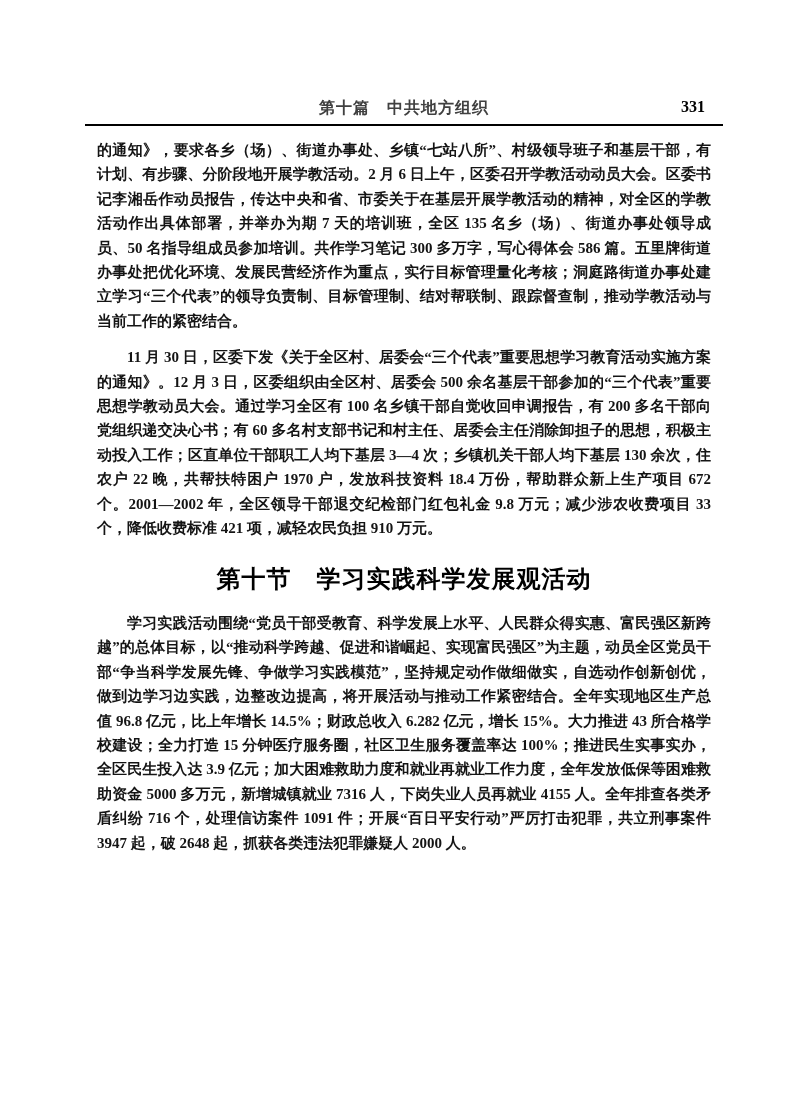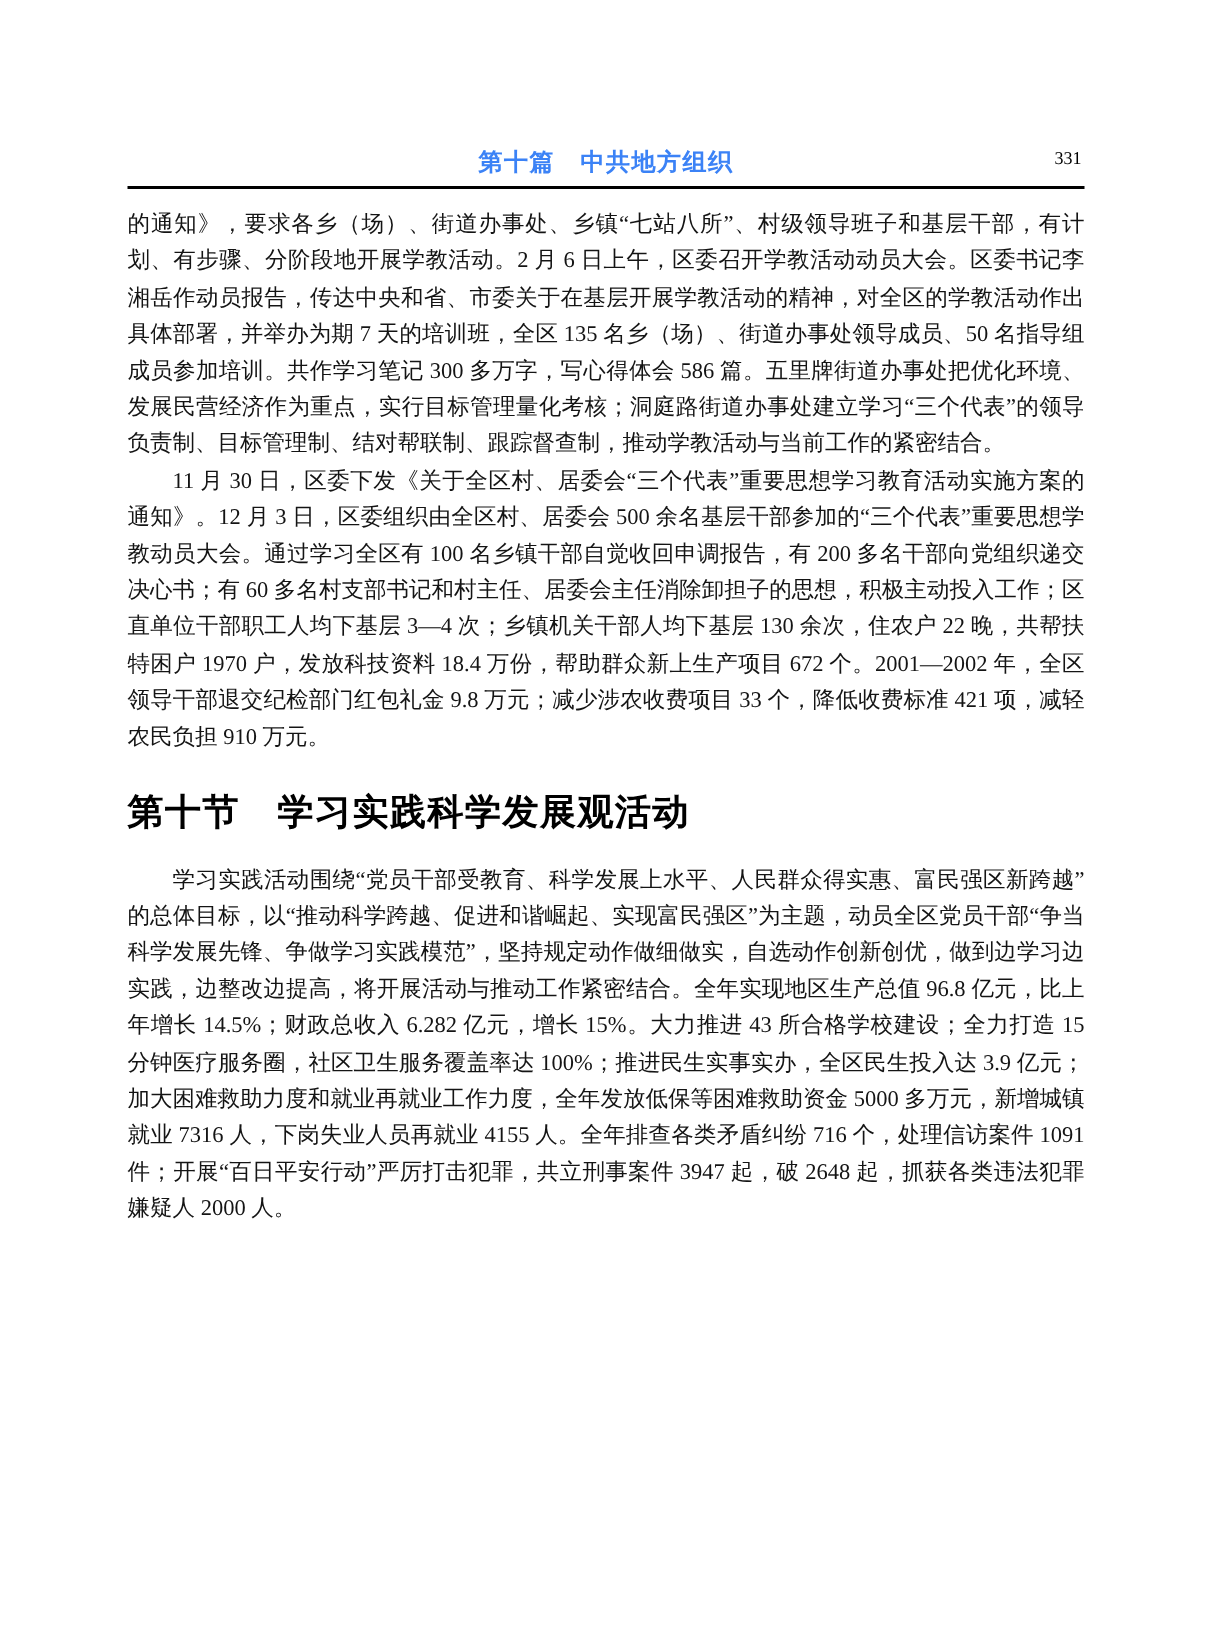--- a/index.html
+++ b/index.html
@@ -28,55 +28,57 @@
   }
   .header-title {
     position: absolute;
     left: 50%;
     transform: translateX(-50%);
     top: 2px;
     font-size: 16px;
     font-weight: bold;
     letter-spacing: 1px;
     white-space: nowrap;
-    color: #3b82f6;
+    color: #404040;
   }
   .page-number {
     position: absolute;
-    right: 2px;
+    right: 18px;
     top: 2px;
     font-family: "Liberation Serif", serif;
-    font-size: 12px;
-    font-weight: normal;
+    font-size: 16px;
+    font-weight: bold;
     color: #000;
   }
   .header-rule {
     border: none;
     border-top: 2px solid #000;
     margin: 0;
     height: 0;
   }
   .body-text {
     margin-top: 12px;
     font-family: "Liberation Serif", serif;
     font-size: 15px;
     line-height: 24.4px;
     text-align: justify;
   }
   p.para {
-    margin: 0;
+    margin: 12px;
     padding: 0;
+    font-weight: bold;
   }
   p.indent {
     text-indent: 2em;
   }
   h2.section-heading {
     font-family: Liberation Sans, sans-serif;
     font-size: 24px;
     font-weight: bold;
+    text-align: center;
     color: #000;
     letter-spacing: 1px;
     margin: 26px 0 20px 0;
     white-space: nowrap;
   }
 </style>
 </head>
 <body>
 
 <div class="page">

